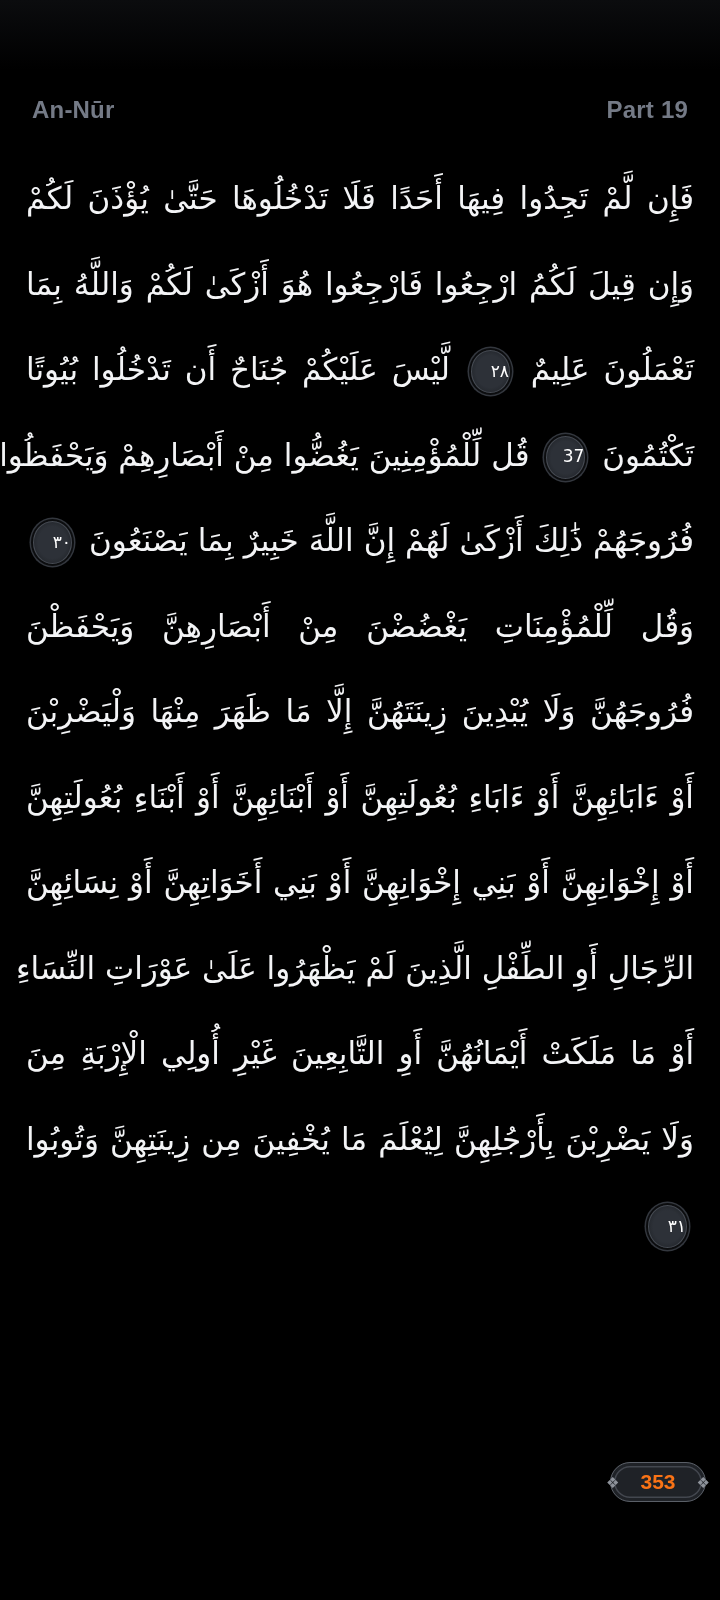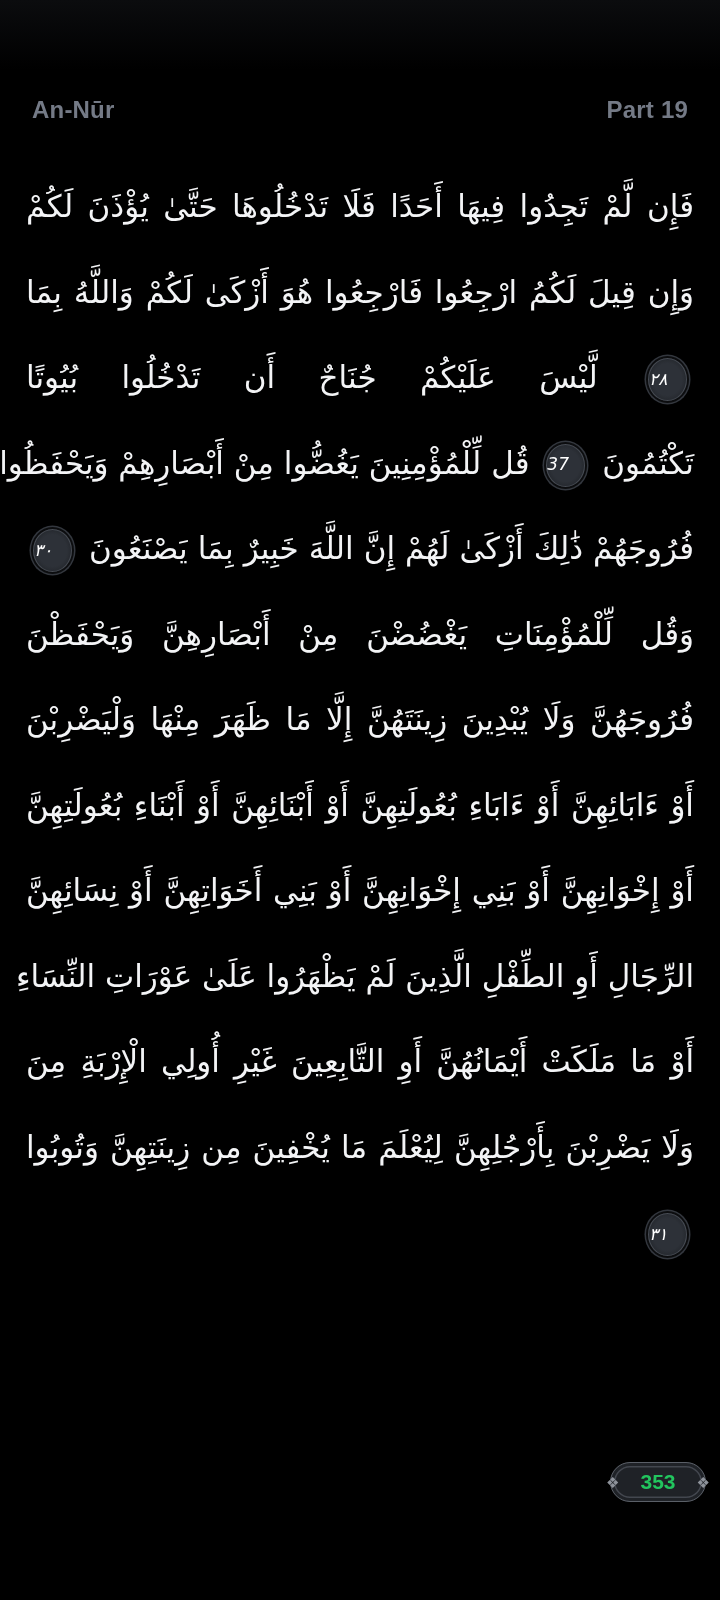--- a/index.html
+++ b/index.html
@@ -30,21 +30,21 @@
     display: flex;
     justify-content: space-between;
     align-items: center;
     color: #747a86;
     font-size: 24px;
     font-weight: 700;
     letter-spacing: 0.2px;
   }
   .mushaf {
     position: absolute;
-    top: 164px;
+    top: 156px;
     left: 26px;
     right: 26px;
     direction: rtl;
   }
   .line {
     direction: rtl;
     text-align: justify;
     text-align-last: justify;
     height: 85.5px;
     line-height: 85.5px;
@@ -53,31 +53,30 @@
     font-family: "DejaVu Sans", sans-serif;
     font-size: 31px;
     overflow: visible;
   }
   .words {
     display: inline;
   }
   .ayah-marker {
     display: inline-flex;
     align-items: center;
-    justify-content: flex-end;
+    justify-content: flex-start;
     vertical-align: middle;
     width: 37px;
     height: 41px;
     margin: 16px 7px;
     border-radius: 50%;
     background: radial-gradient(ellipse at center, #2d3138 55%, #1a1d21 100%);
     border: 1px solid #474c54;
     box-shadow: 0 0 0 2px #0c0d0f, 0 0 0 3.5px #33373e;
     line-height: normal;
-    font-style: italic;
   }
   .ayah-num {
     color: #ffffff;
     font-size: 17px;
     font-family: "DejaVu Sans", sans-serif;
     transform: translateY(-1px);
   }
   .page-badge {
     position: absolute;
     top: 1462px;
@@ -97,41 +96,41 @@
     position: absolute;
     top: 50%;
     transform: translateY(-50%);
     color: #8e939b;
     font-size: 15px;
     line-height: 1;
   }
   .page-badge .ornament.left  { left: -5px; }
   .page-badge .ornament.right { right: -5px; }
   .page-number {
-    color: #22c55e;
+    color: #f97316;
     font-size: 21px;
     font-weight: 700;
     font-family: "Liberation Sans", sans-serif;
   }
 </style>
 </head>
 <body>
 
 <div class="screen">
   <div class="statusbar-shade"></div>
 
   <div class="header">
     <span>An-Nūr</span>
     <span>Part 19</span>
   </div>
 
   <div class="mushaf" lang="ar" dir="rtl">
       <div class="line"><span class="words">فَإِن لَّمْ تَجِدُوا فِيهَا أَحَدًا فَلَا تَدْخُلُوهَا حَتَّىٰ يُؤْذَنَ لَكُمْ</span></div>
       <div class="line"><span class="words">وَإِن قِيلَ لَكُمُ ارْجِعُوا فَارْجِعُوا هُوَ أَزْكَىٰ لَكُمْ وَاللَّهُ بِمَا</span></div>
-      <div class="line"> <span class="ayah-marker">
+      <div class="line"><span class="words">تَعْمَلُونَ عَلِيمٌ</span> <span class="ayah-marker">
           <span class="ayah-num">٢٨</span>
         </span> <span class="words">لَّيْسَ عَلَيْكُمْ جُنَاحٌ أَن تَدْخُلُوا بُيُوتًا</span></div>
       <div class="line"><span class="words">تَكْتُمُونَ</span> <span class="ayah-marker">
           <span class="ayah-num">37</span>
         </span> <span class="words">قُل لِّلْمُؤْمِنِينَ يَغُضُّوا مِنْ أَبْصَارِهِمْ وَيَحْفَظُوا</span></div>
       <div class="line"><span class="words">فُرُوجَهُمْ ذَٰلِكَ أَزْكَىٰ لَهُمْ إِنَّ اللَّهَ خَبِيرٌ بِمَا يَصْنَعُونَ</span> <span class="ayah-marker">
           <span class="ayah-num">٣٠</span>
         </span></div>
       <div class="line"><span class="words">وَقُل لِّلْمُؤْمِنَاتِ يَغْضُضْنَ مِنْ أَبْصَارِهِنَّ وَيَحْفَظْنَ</span></div>
       <div class="line"><span class="words">فُرُوجَهُنَّ وَلَا يُبْدِينَ زِينَتَهُنَّ إِلَّا مَا ظَهَرَ مِنْهَا وَلْيَضْرِبْنَ</span></div>

